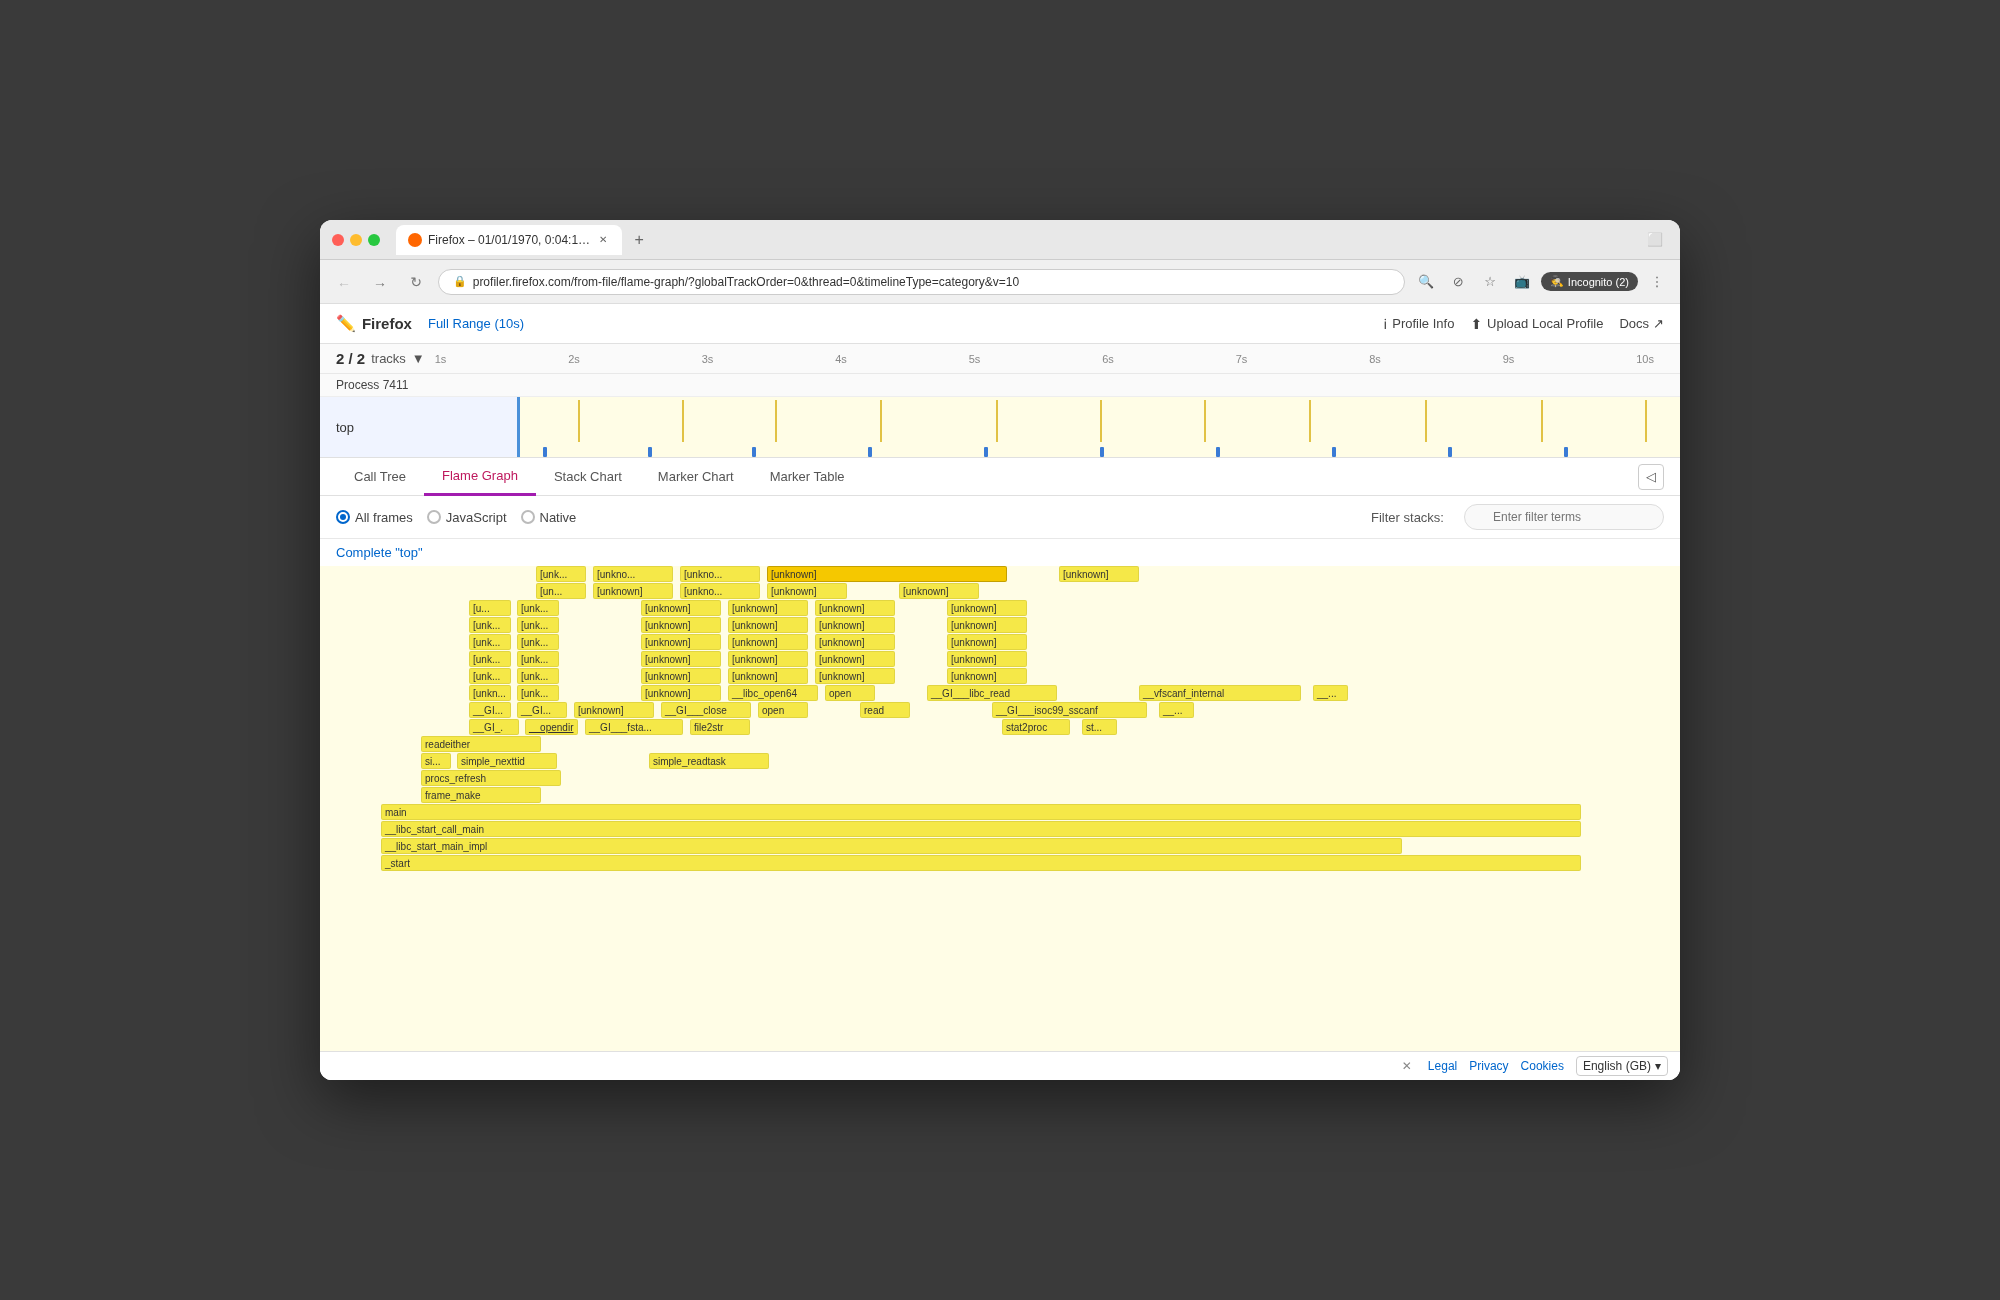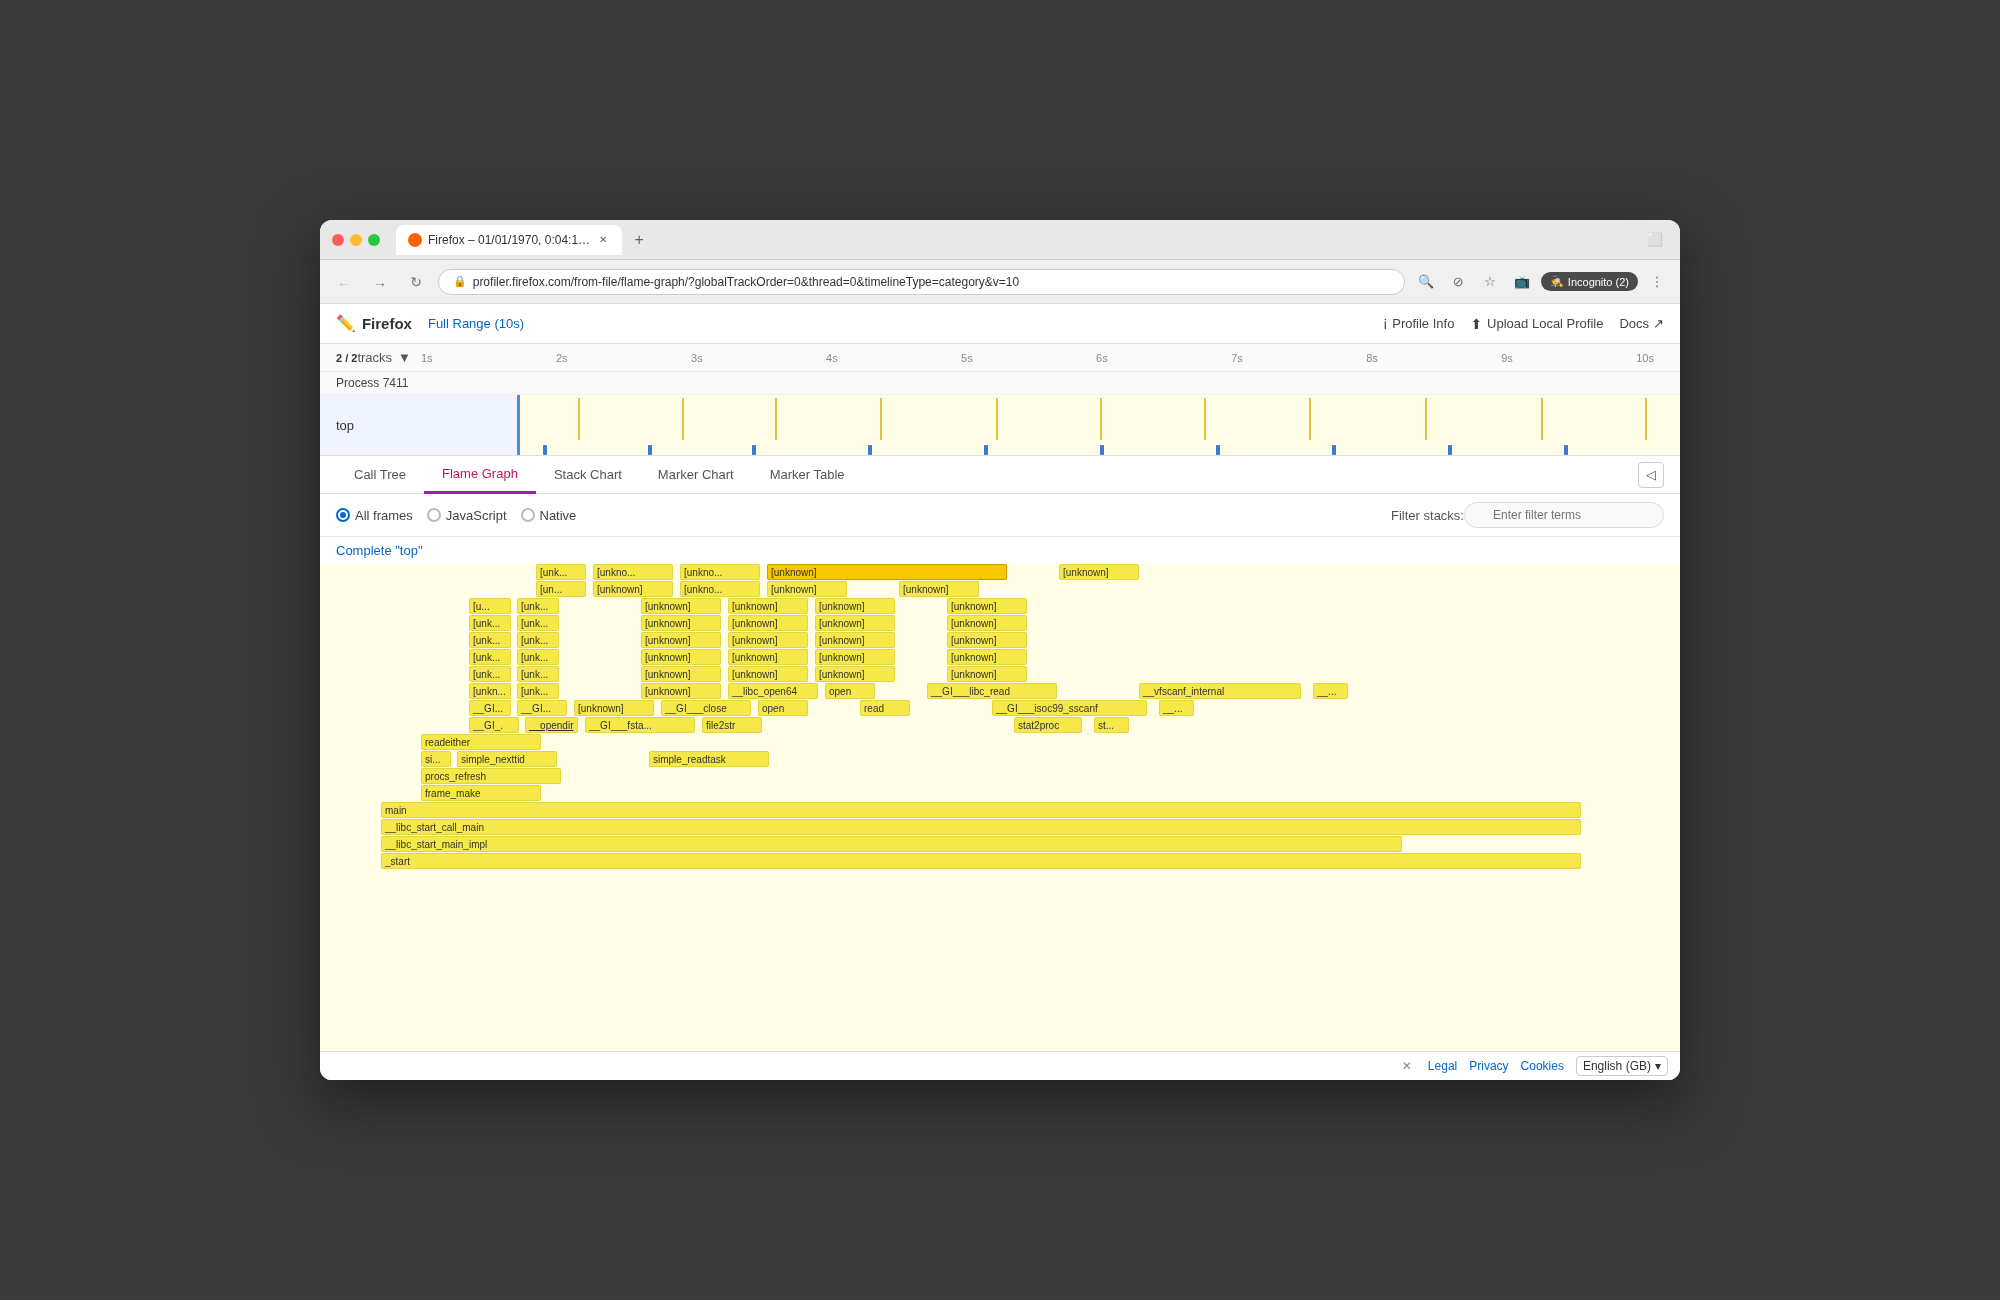--- a/index.html
+++ b/index.html
@@ -245,22 +245,23 @@
     .track-header {
       display: flex;
       align-items: center;
       padding: 6px 16px;
       border-bottom: 1px solid #e8e8e8;
       background: #fafafa;
       flex-shrink: 0;
     }
     .track-count {
       font-weight: 600;
-      font-size: 11px;
+      font-size: 15px;
       color: #333;
+      margin-right: 6px;
     }
     .track-label {
       font-size: 13px;
       color: #555;
       margin-right: 6px;
     }
     .dropdown-arrow {
       cursor: pointer;
       color: #555;
     }
@@ -385,21 +386,21 @@
       width: 6px;
       height: 6px;
       background: #0066cc;
       border-radius: 50%;
     }
 
     .filter-stacks {
       margin-left: auto;
       display: flex;
       align-items: center;
-      gap: 0;
+      gap: 20px;
     }
     .filter-label {
       font-size: 13px;
       color: #555;
     }
     .filter-input {
       border: 1px solid #ddd;
       border-radius: 16px;
       padding: 5px 12px 5px 28px;
       font-size: 12px;
@@ -835,21 +836,21 @@
           <span class="spacer" style="width:10px;display:inline-block;"></span>
           <span class="fb" style="width:35px;">__...</span>
         </div>
 
         <div class="flame-level">
           <span class="spacer" style="width:148px;display:inline-block;"></span>
           <span class="fb" style="width:50px;">__GI_.</span>
           <span class="spacer" style="width:4px;display:inline-block;"></span>
           <span class="fb" style="width:53px;text-decoration:underline;">__opendir</span>
           <span class="spacer" style="width:5px;display:inline-block;"></span>
-          <span class="fb" style="width:110px;">__GI___fsta...</span>
+          <span class="fb" style="width:98px;">__GI___fsta...</span>
           <span class="spacer" style="width:5px;display:inline-block;"></span>
           <span class="fb" style="width:60px;">file2str</span>
           <span class="spacer" style="width:250px;display:inline-block;"></span>
           <span class="fb" style="width:68px;">stat2proc</span>
           <span class="spacer" style="width:10px;display:inline-block;"></span>
           <span class="fb" style="width:35px;">st...</span>
         </div>
 
         <div class="flame-level">
           <span class="spacer" style="width:100px;display:inline-block;"></span>

